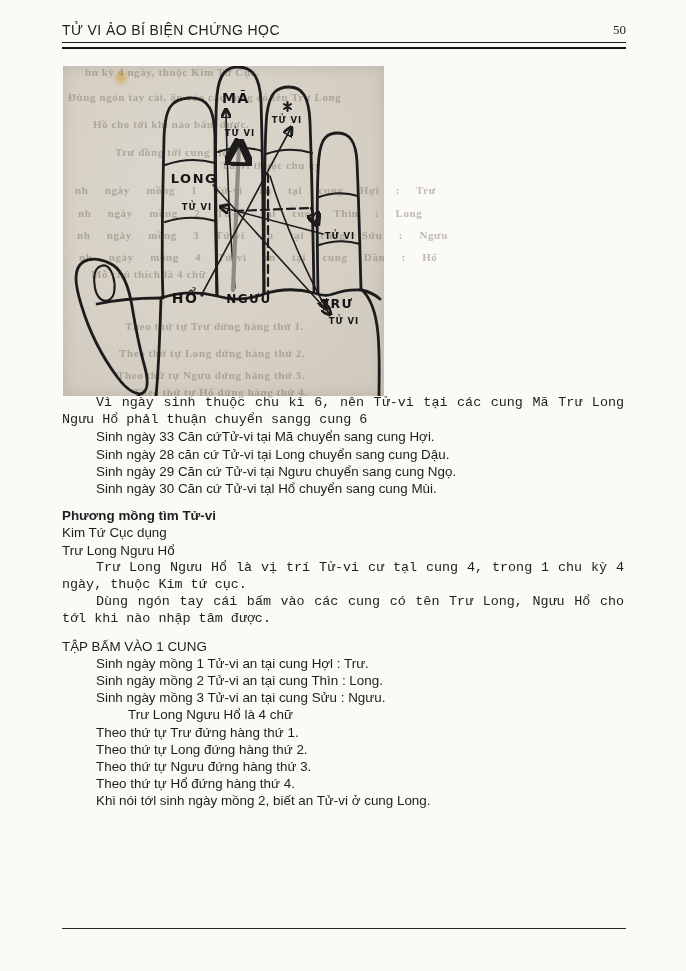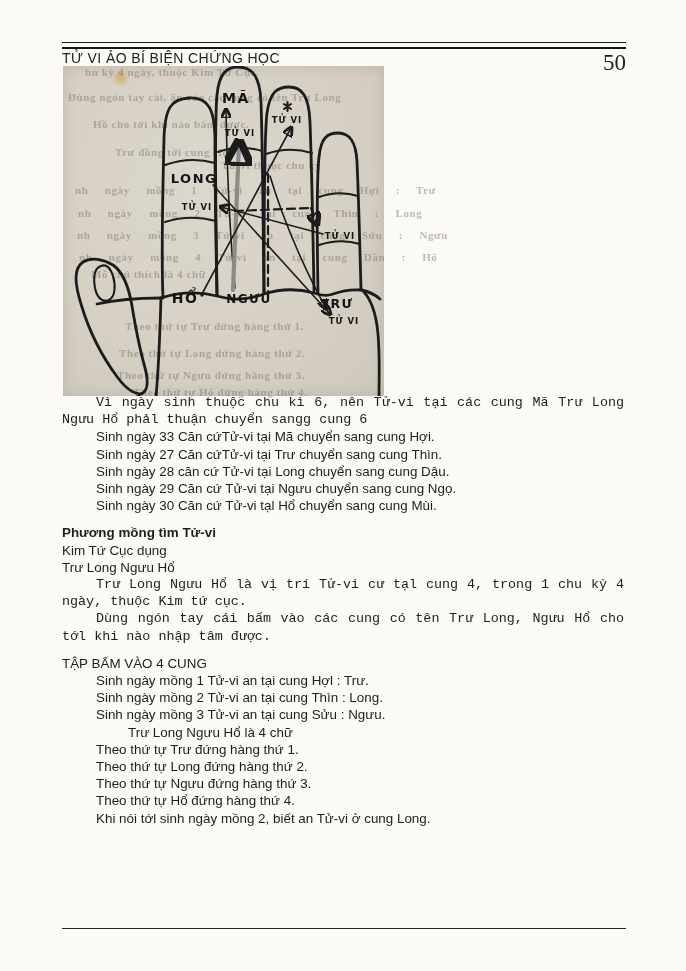--- a/index.html
+++ b/index.html
@@ -1,22 +1,22 @@
 <!DOCTYPE html>
 <html><head>
 <meta charset="utf-8">
 <style>
   html,body{margin:0;padding:0;}
   body{width:686px;height:971px;background:#ffffff;font-family:"Liberation Sans",sans-serif;}
   .page{position:relative;width:686px;height:971px;background:#fbfaf6;overflow:hidden;color:#1f1f1f;}
 
   
-  .header{position:absolute;top:22px;left:62px;right:60px;display:flex;justify-content:space-between;align-items:flex-start;margin-top:28px;}
+  .header{position:absolute;top:22px;left:62px;right:60px;display:flex;justify-content:space-between;align-items:flex-end;}
   .header-title{font-size:14px;letter-spacing:.4px;color:#222;}
-  .page-number{font-family:"Liberation Serif",serif;font-size:23px;color:#222;}
+  .page-number{font-family:"Liberation Serif",serif;font-size:13px;color:#222;}
   .header-rule{position:absolute;top:42px;left:62px;right:60px;height:4px;border-top:1.2px solid #1b1b1b;border-bottom:2.6px solid #141414;}
 
   
   .figure{position:absolute;left:63px;top:66px;width:321px;height:330px;
     background:radial-gradient(ellipse at 42% 38%, #dcd7cd 0%, #d6d0c5 55%, #cfc8bc 100%);
     box-shadow:inset 0 0 14px rgba(90,80,60,.18);}
   .stain{position:absolute;left:52px;top:5px;width:12px;height:13px;border-radius:50%;
     background:rgba(207,158,59,.55);filter:blur(2px);}
   .bleed{position:absolute;font-family:"Liberation Serif",serif;font-weight:bold;font-size:11px;
     color:rgba(118,111,101,.46);filter:blur(.5px);white-space:nowrap;letter-spacing:.6px;}
@@ -122,36 +122,35 @@
       <text class="lbl-big" x="122" y="237" text-anchor="middle" style="font-size:14px">HỔ</text>
       <text class="lbl-big" x="186" y="237" text-anchor="middle" style="font-size:12px">NGƯU</text>
       <text class="lbl-big" x="274" y="242" text-anchor="middle" style="font-size:12.5px">TRƯ</text>
       <text class="lbl-sm" x="281" y="258" text-anchor="middle">TỬ VI</text>
     </svg>
   </div>
 
   <div class="content">
     <p class="jpara">Vì ngày sinh thuộc chu kì 6, nên Tử-vi tại các cung Mã Trư Long Ngưu Hổ phảl thuận chuyển sangg cung 6</p>
     <div class="line indent">Sinh ngày 33 Căn cứTử-vi tại Mã chuyển sang cung Hợi.</div>
-    <div class="line indent">Sinh ngày 27 Căn cứTử-vi tại Trư chuyển sang cung Thìn.</div>
     <div class="line indent">Sinh ngày 28 căn cứ Tử-vi tại Long chuyển sang cung Dậu.</div>
     <div class="line indent">Sinh ngày 29 Căn cứ Tử-vi tại Ngưu chuyển sang cung Ngọ.</div>
     <div class="line indent">Sinh ngày 30 Căn cứ Tử-vi tạl Hổ chuyển sang cung Mùi.</div>
 
     <div class="spacer"></div>
 
     <div class="line b">Phương mồng tìm Tử-vi</div>
     <div class="line">Kim Tứ Cục dụng</div>
     <div class="line">Trư Long Ngưu Hổ</div>
     <p class="jpara">Trư Long Ngưu Hổ  là vị trí Tử-vi cư tạl cung 4, trong 1 chu kỳ 4 ngày, thuộc Kim tứ cục.</p>
     <p class="jpara">Dùng ngón tay cái bấm vào các cung có tên Trư Long, Ngưu Hổ cho tớl khi nào nhập tâm được.</p>
 
     <div class="spacer"></div>
 
-    <div class="line">TẬP BẤM VÀO 4 CUNG</div>
+    <div class="line">TẬP BẤM VÀO 1 CUNG</div>
     <div class="line indent">Sinh ngày mồng 1 Tử-vi an tại cung Hợl : Trư.</div>
     <div class="line indent">Sinh ngày mồng 2 Tử-vi an tại cung Thìn : Long.</div>
     <div class="line indent">Sinh ngày mồng 3 Tử-vi an tại cung Sửu : Ngưu.</div>
     <div class="line indent2">Trư Long Ngưu Hổ là 4 chữ</div>
     <div class="line indent">Theo thứ tự Trư đứng hàng thứ 1.</div>
     <div class="line indent">Theo thứ tự Long đứng hàng thứ 2.</div>
     <div class="line indent">Theo thứ tự Ngưu đứng hàng thứ 3.</div>
     <div class="line indent">Theo thứ tự Hổ đứng hàng thứ 4.</div>
     <div class="line indent">Khi nói tớl sinh ngày mồng 2, biết an Tử-vi ở cung Long.</div>
   </div>

